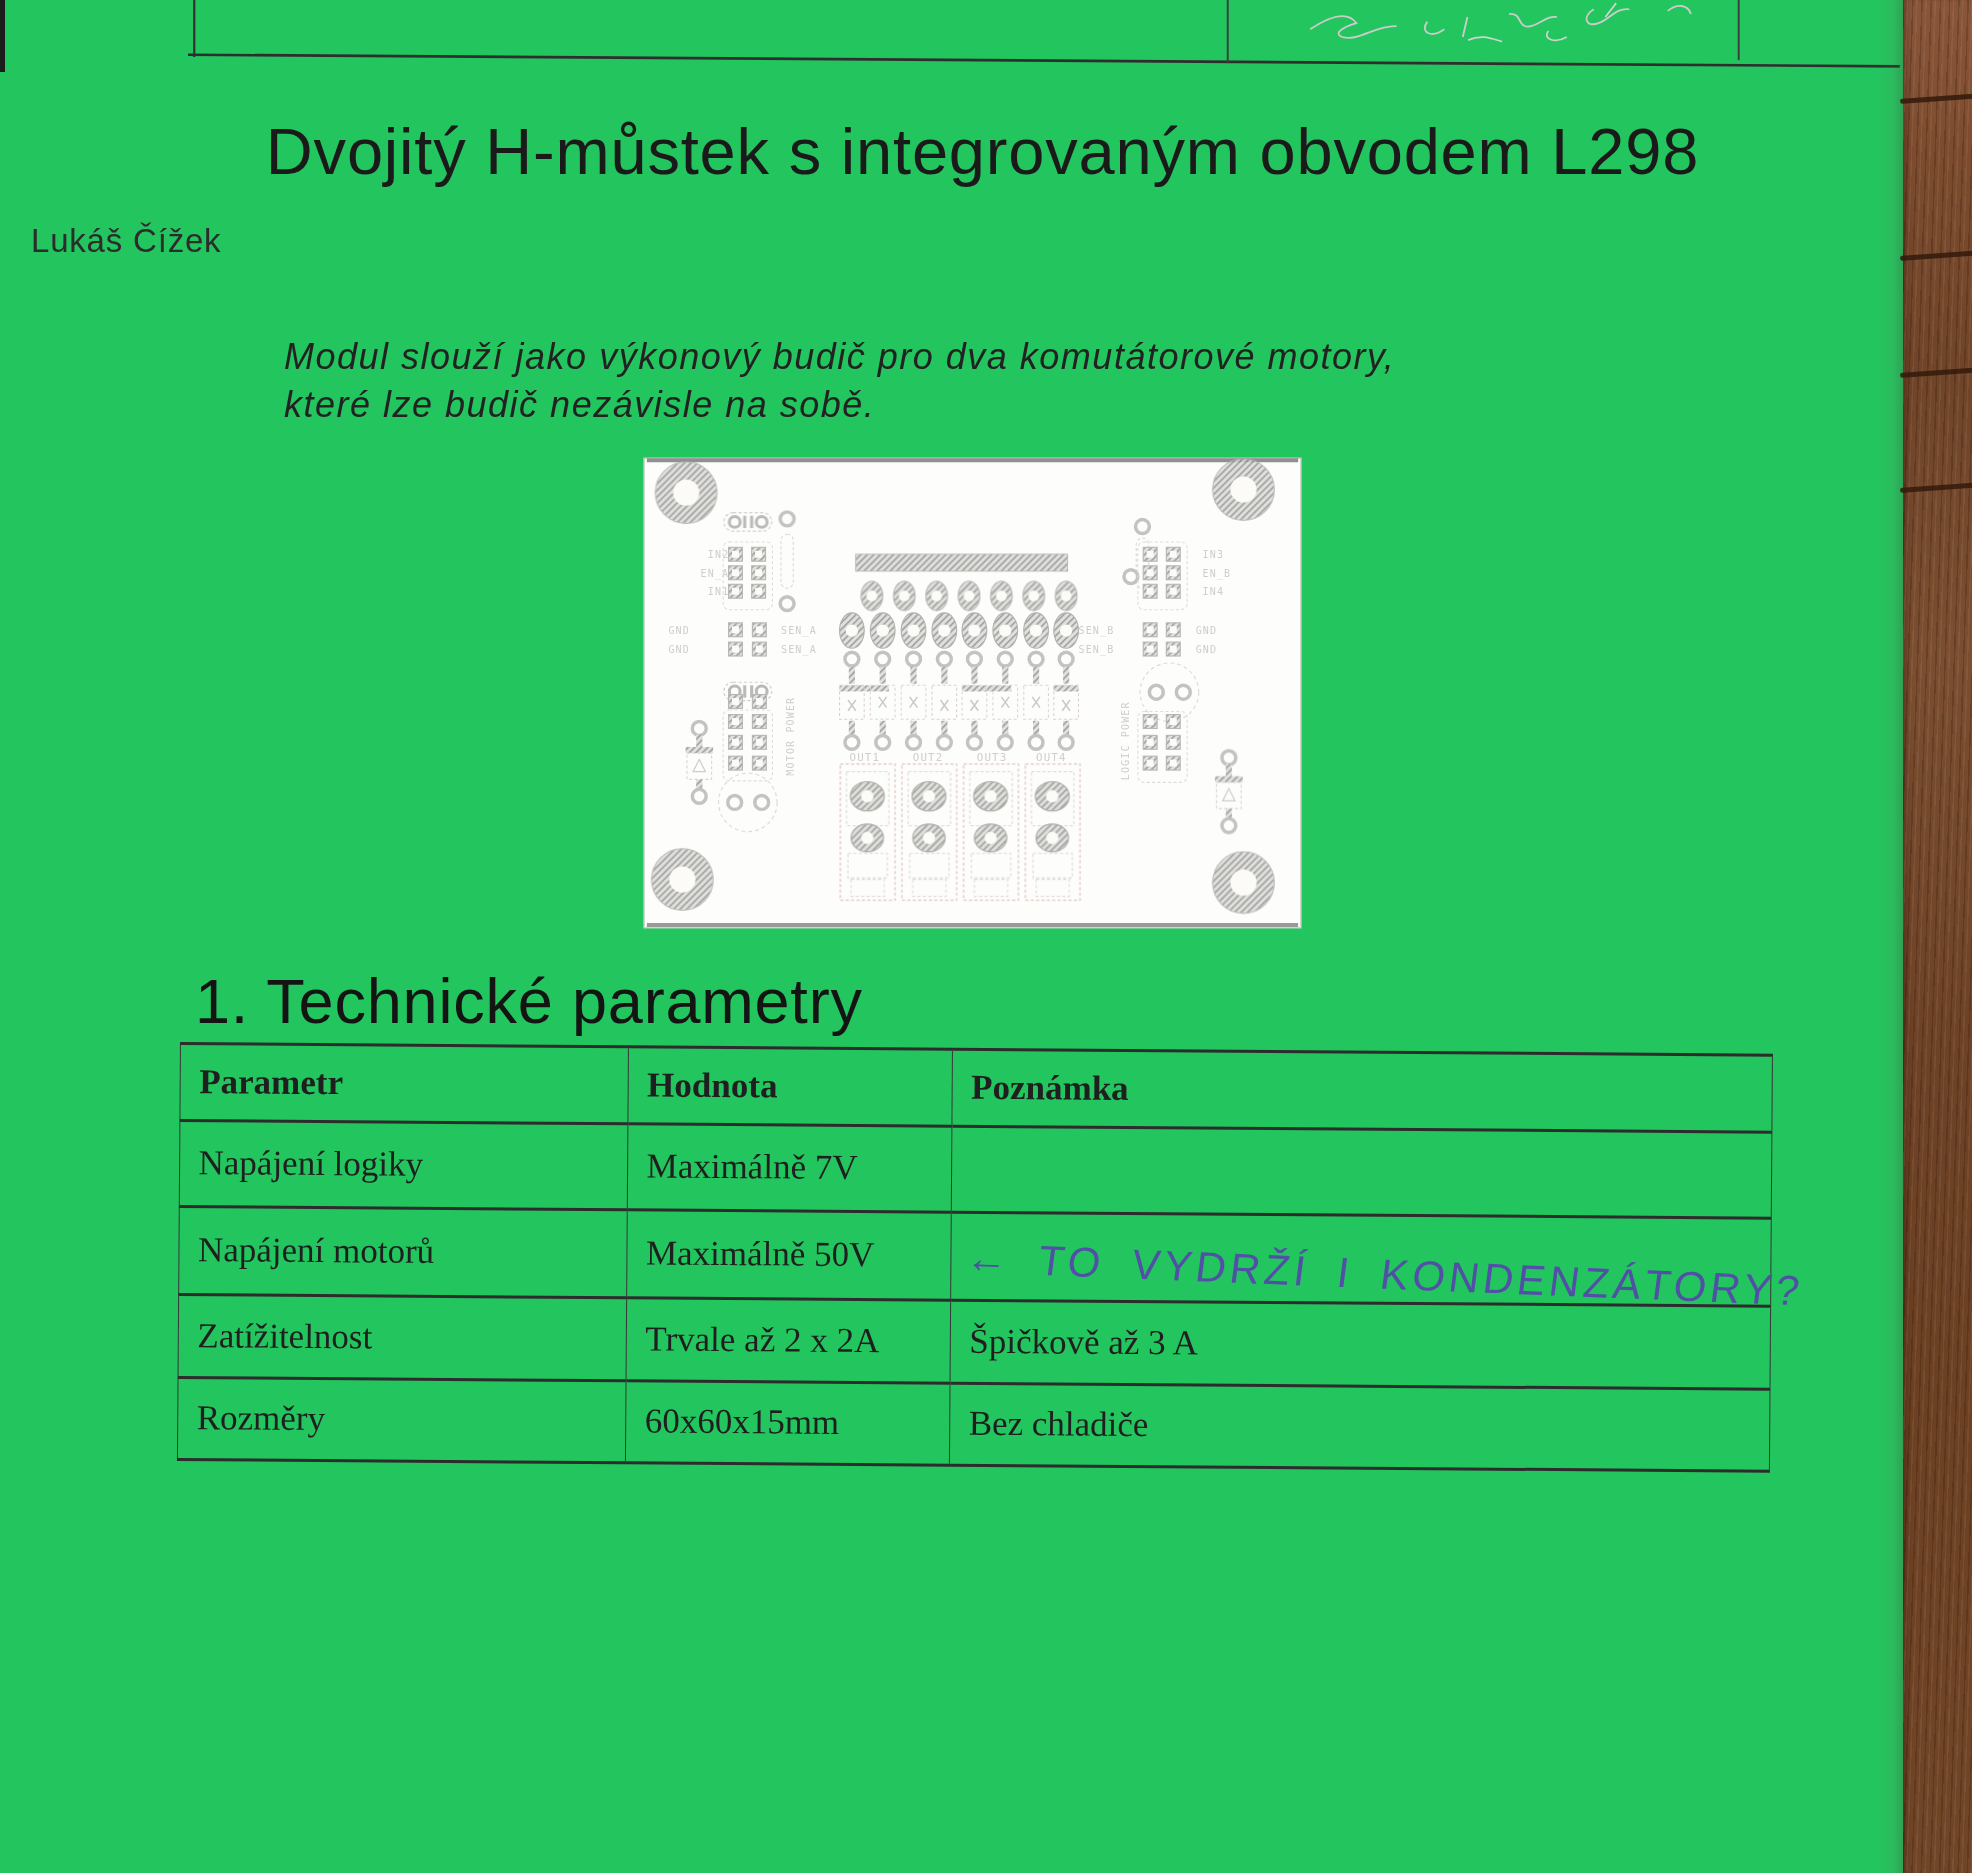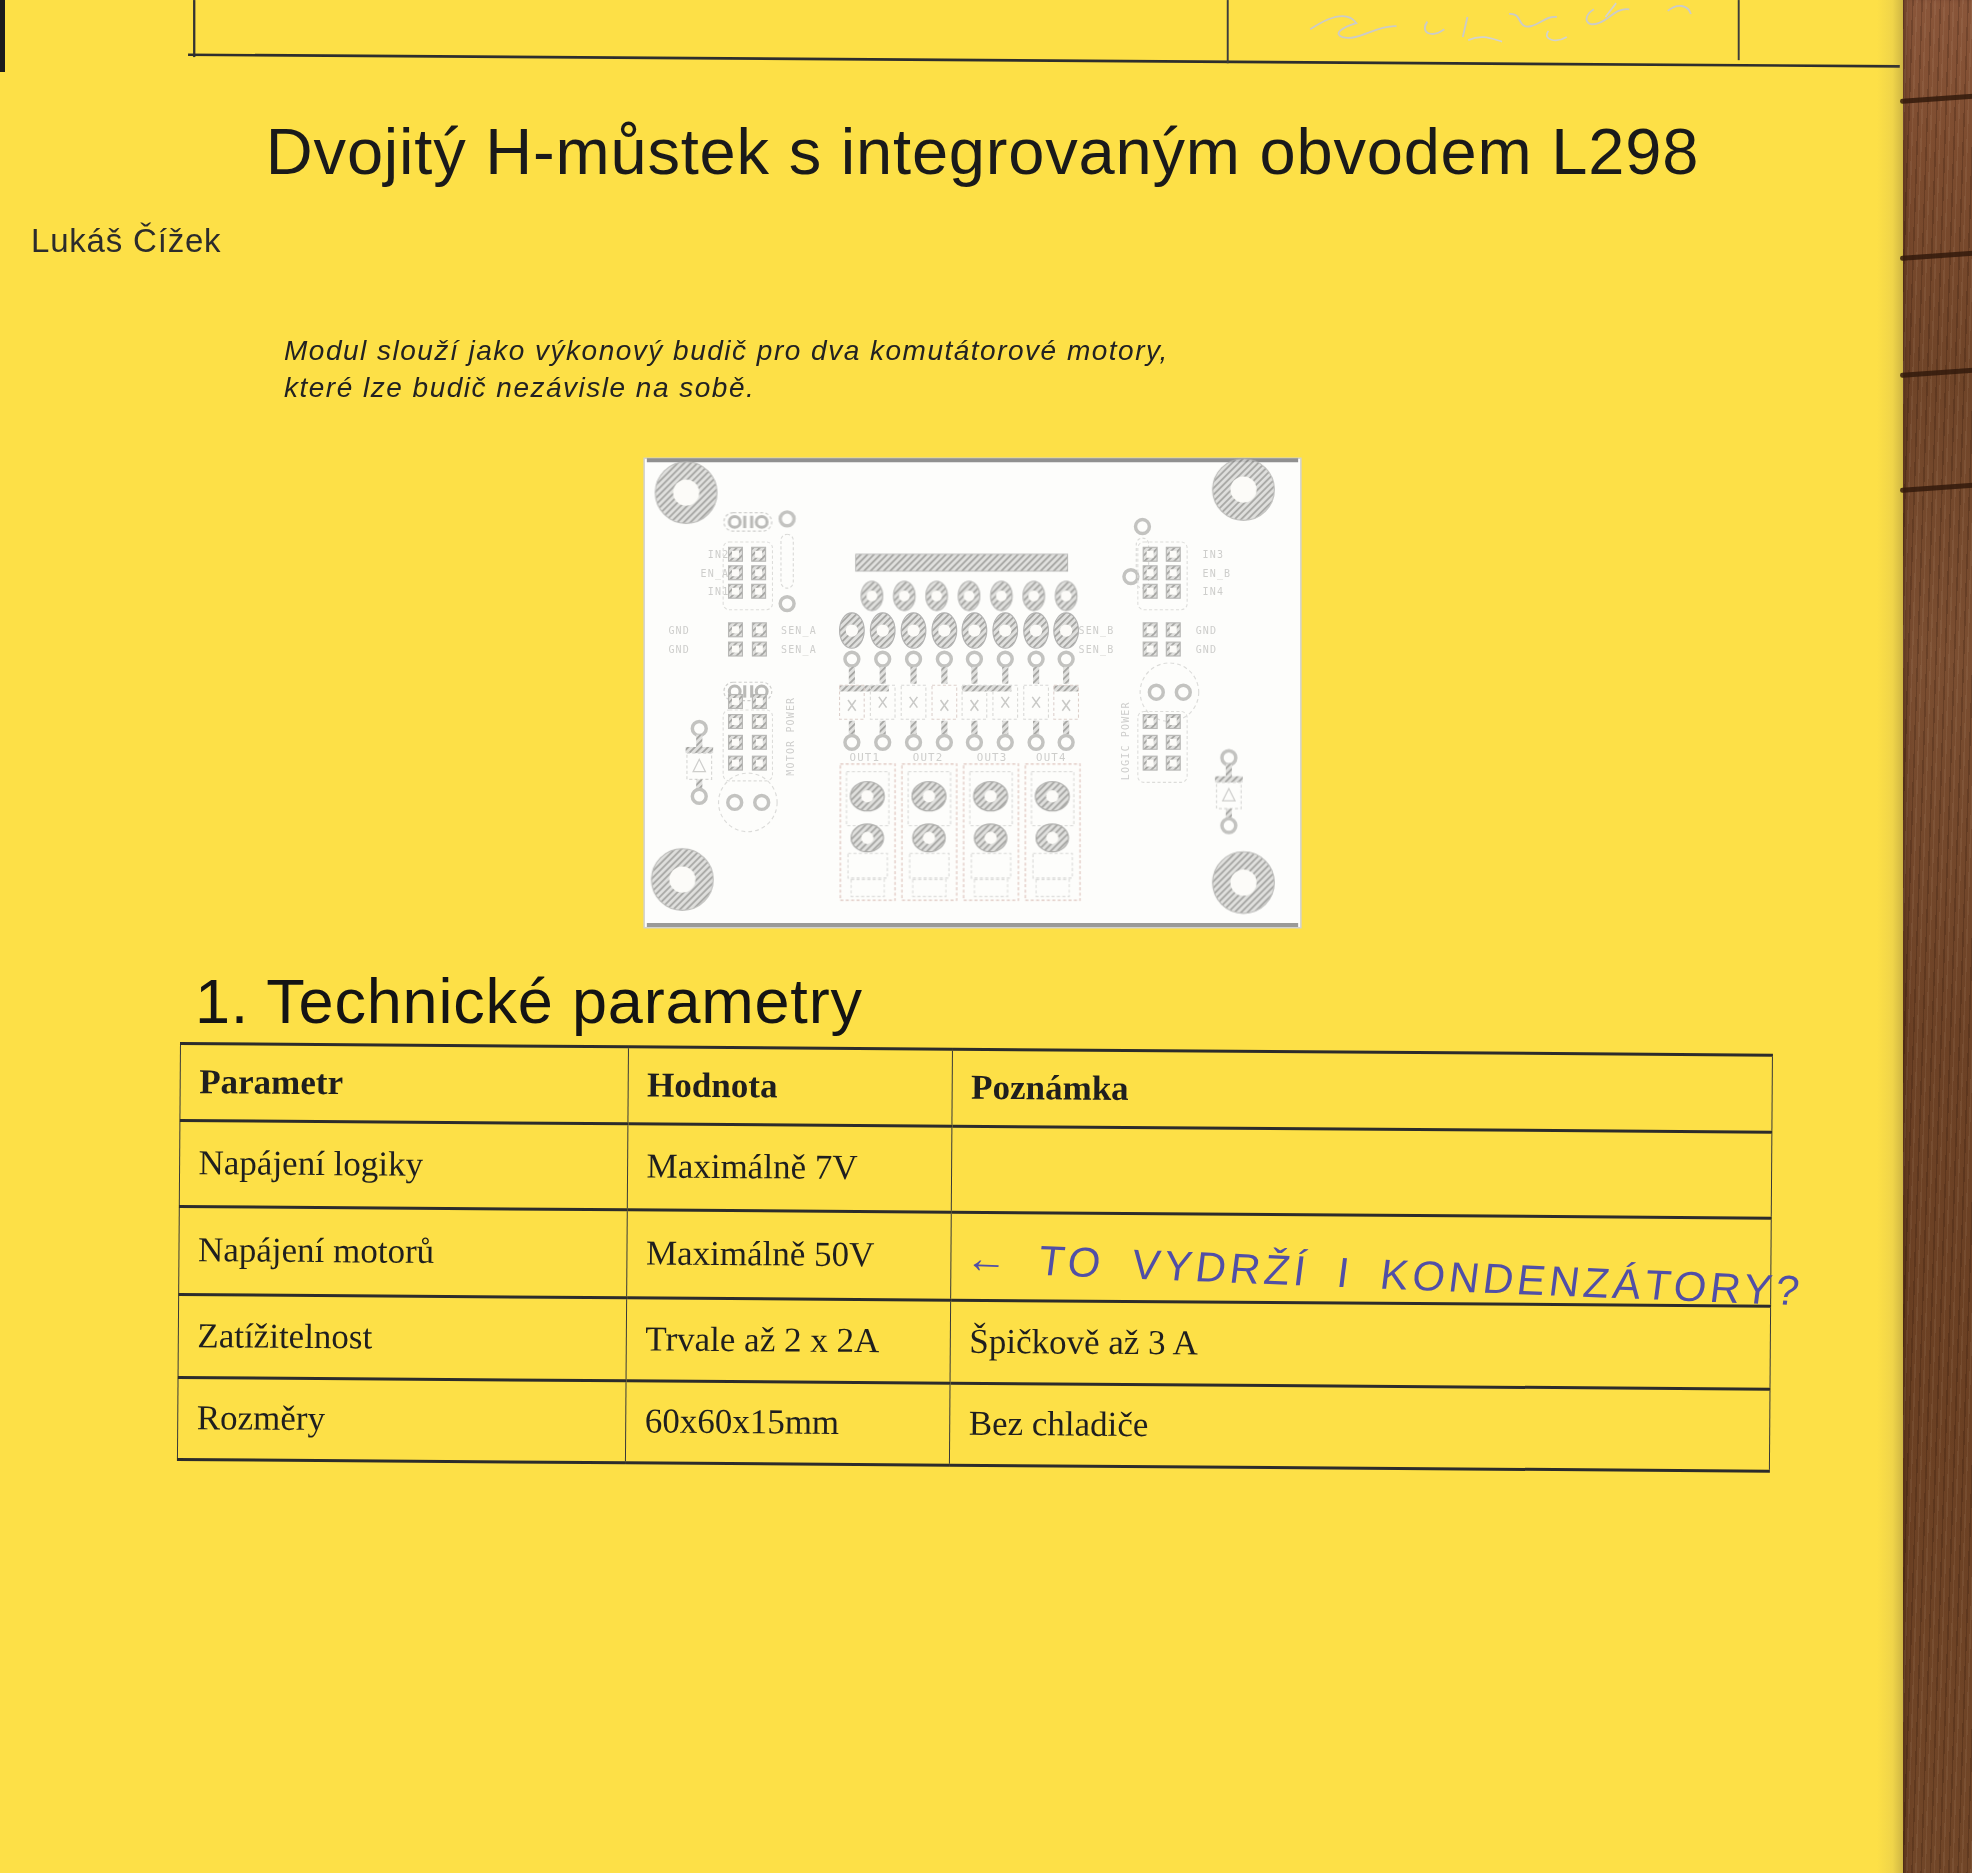--- a/index.html
+++ b/index.html
@@ -3,38 +3,38 @@
 <meta charset="utf-8">
 <style>
   html,body{margin:0;padding:0;}
   body{
     width:1973px;height:1874px;position:relative;overflow:hidden;
     background:#fbfaf7;
     font-family:"Liberation Sans", sans-serif;
   }
   .paper{
     position:absolute;left:0;top:0;width:1908px;height:1874px;
-    background:#fde047;
+    background:#22c55e;
   }
   
   .scan-strip{position:absolute;left:0;top:0;width:5.4px;height:72px;background:#1c1c1c;}
   .top-frag{position:absolute;left:0;top:0;}
   
   .title{
     position:absolute;left:31px;top:114px;width:1903px;margin:0;
     text-align:center;font-size:65px;font-weight:400;color:#1a1a1a;
     letter-spacing:0.8px;
   }
   .author{
     position:absolute;left:31px;top:222px;width:1903px;
     font-size:33px;color:#2c2c2c;letter-spacing:0.8px;
   }
   .intro{
     position:absolute;left:284px;top:333px;margin:0;
-    font-size:28px;font-style:italic;color:#222;line-height:1.32;
+    font-size:36px;font-style:italic;color:#222;line-height:1.32;
     letter-spacing:1.5px;
   }
   .section-heading{
     position:absolute;left:195px;top:965px;margin:0;
     font-size:63px;font-weight:400;color:#141414;letter-spacing:0.8px;
   }
   
   .pcb-fig{position:absolute;left:643px;top:457px;width:659px;height:372px;margin:0;}
   .pcb-label{font-family:"DejaVu Sans Mono", monospace;fill:#c2c2c0;letter-spacing:1.5px;}
   

